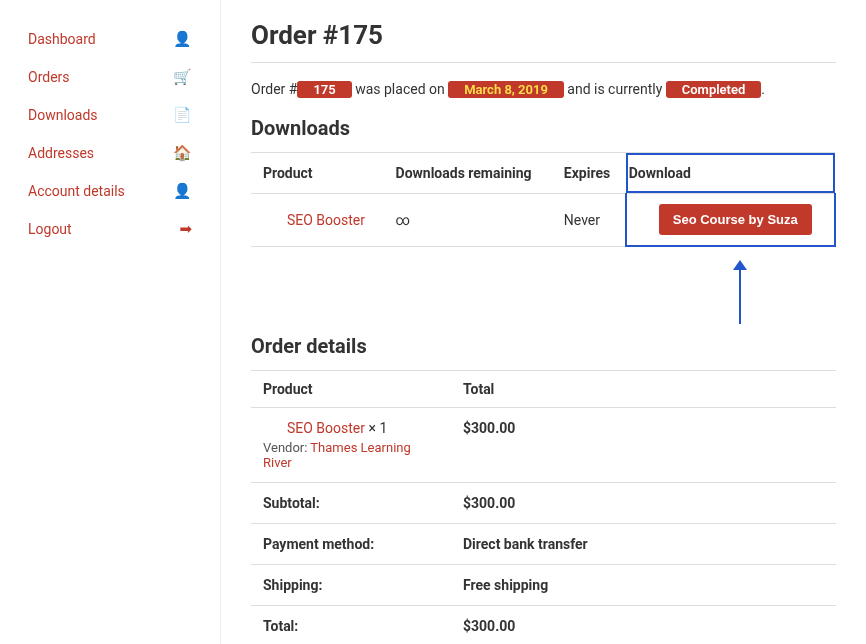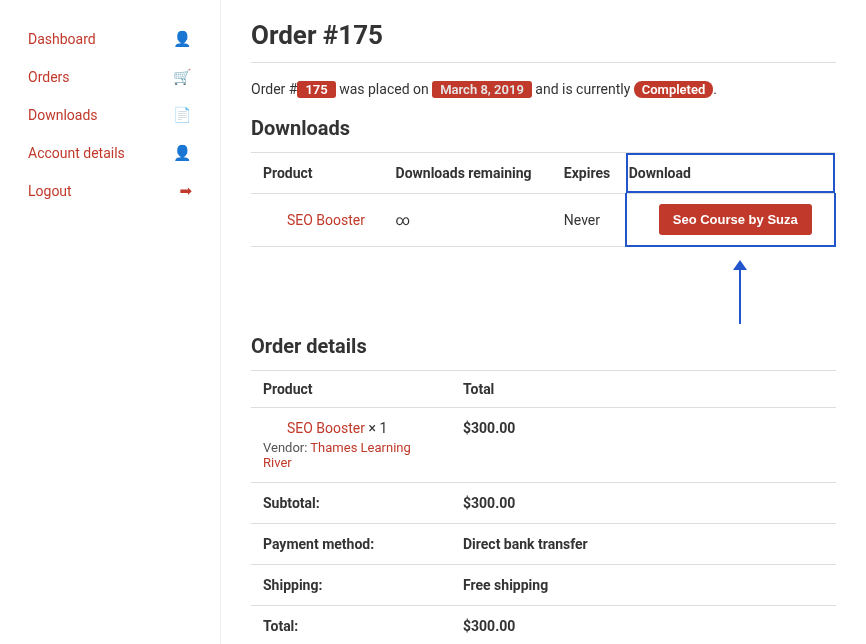--- a/index.html
+++ b/index.html
@@ -52,37 +52,36 @@
       padding-bottom: 12px;
       border-bottom: 1px solid #ddd;
     }
     .order-info {
       font-size: 14px;
       color: #333;
       margin-bottom: 18px;
     }
     .badge {
       display: inline-block;
-      padding: 1px 8px;
+      padding: 1px 16px;
       border-radius: 3px;
       font-weight: 600;
       font-size: 13px;
     }
     .badge-number {
       background: #c0392b;
       color: #fff;
     }
     .badge-date {
       background: #c0392b;
-      color: #e5e5e5;
+      color: #fde047;
     }
     .badge-status {
       background: #c0392b;
       color: #fff;
-      border-radius: 8px;
     }
     h2.section-title {
       font-size: 20px;
       font-weight: 700;
       color: #333;
       margin-bottom: 12px;
     }
     
     .data-table {
       width: 100%;
@@ -169,20 +168,24 @@
       <span class="sidebar-item-label">Dashboard</span>
       <span class="sidebar-icon">👤</span>
     </div>
     <div class="sidebar-item">
       <span class="sidebar-item-label">Orders</span>
       <span class="sidebar-icon">🛒</span>
     </div>
     <div class="sidebar-item">
       <span class="sidebar-item-label">Downloads</span>
       <span class="sidebar-icon">📄</span>
+    </div>
+    <div class="sidebar-item">
+      <span class="sidebar-item-label">Addresses</span>
+      <span class="sidebar-icon">🏠</span>
     </div>
     <div class="sidebar-item">
       <span class="sidebar-item-label">Account details</span>
       <span class="sidebar-icon">👤</span>
     </div>
     <div class="sidebar-item">
       <span class="sidebar-item-label">Logout</span>
       <span class="sidebar-icon">➡</span>
     </div>
   </div>

